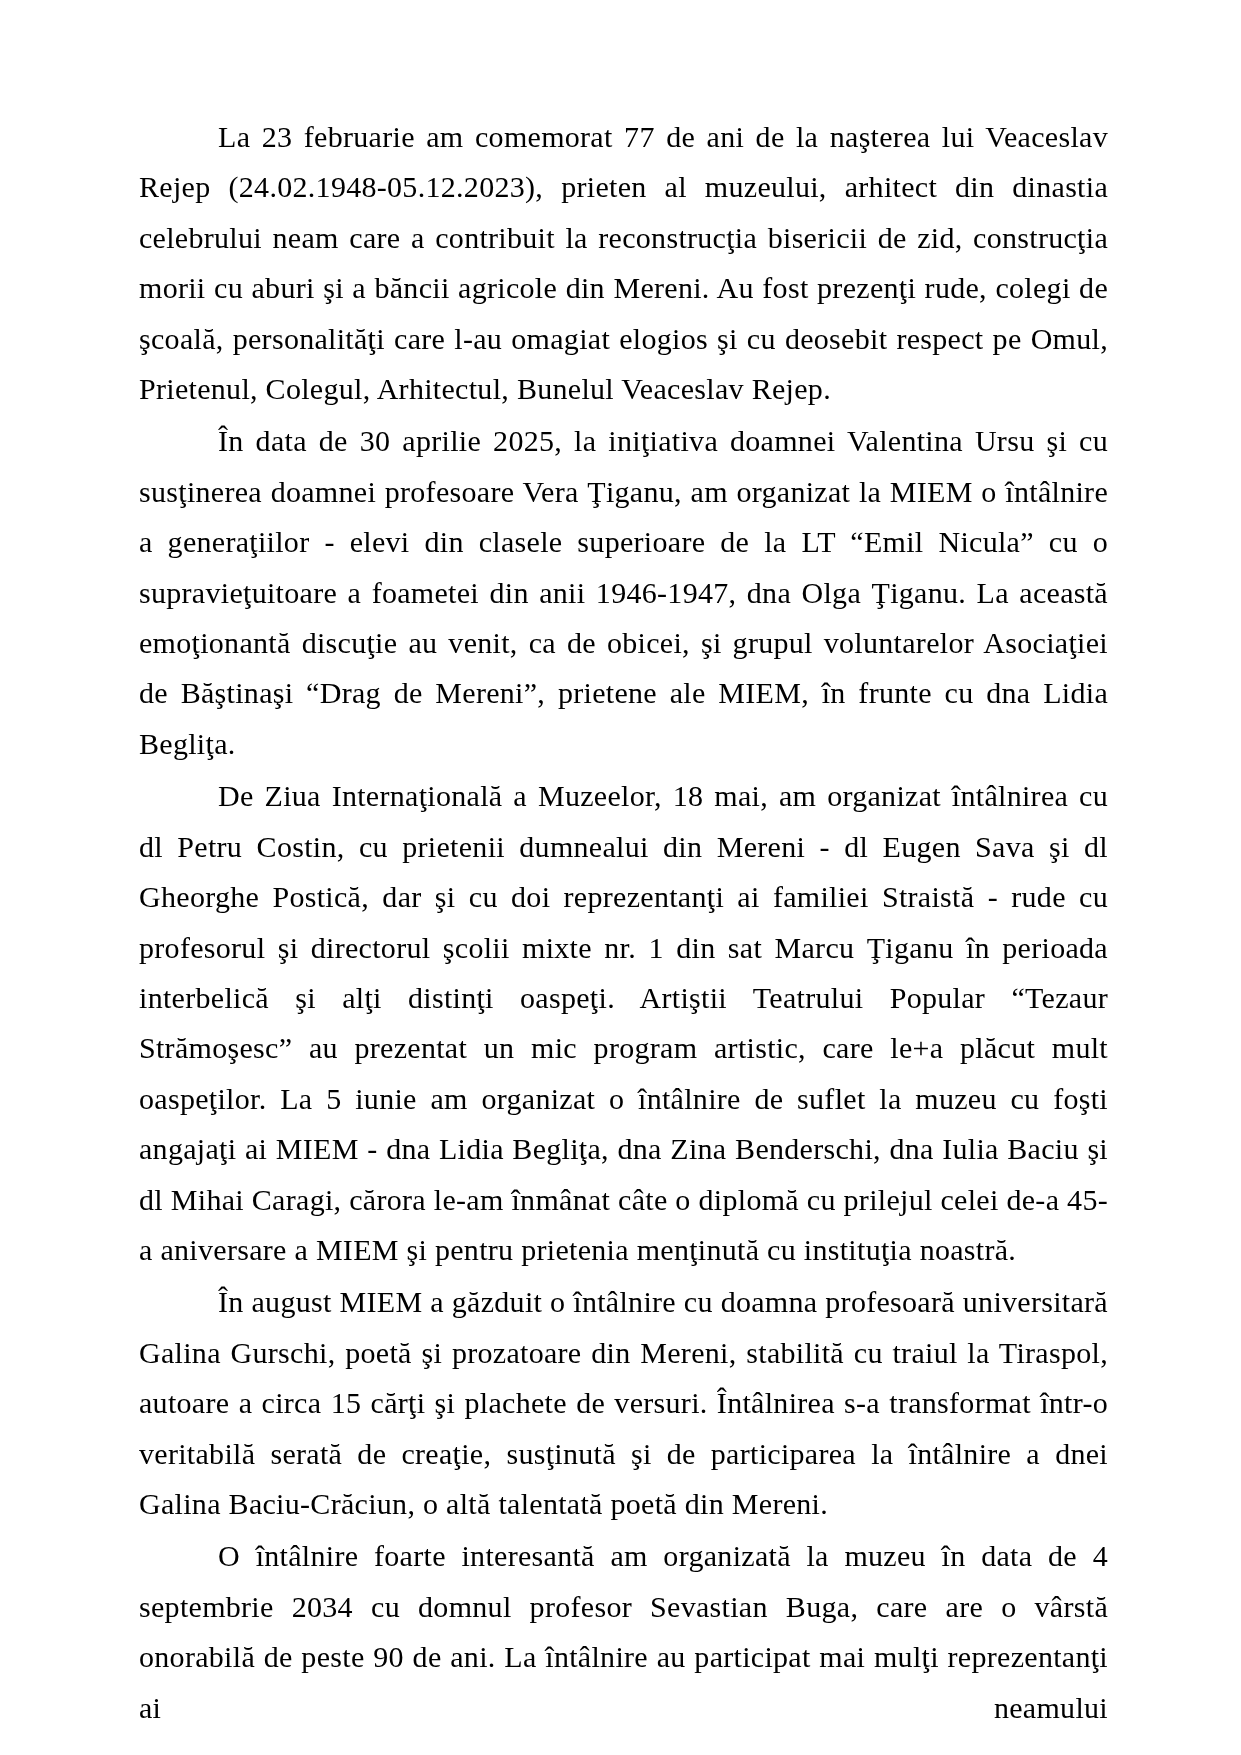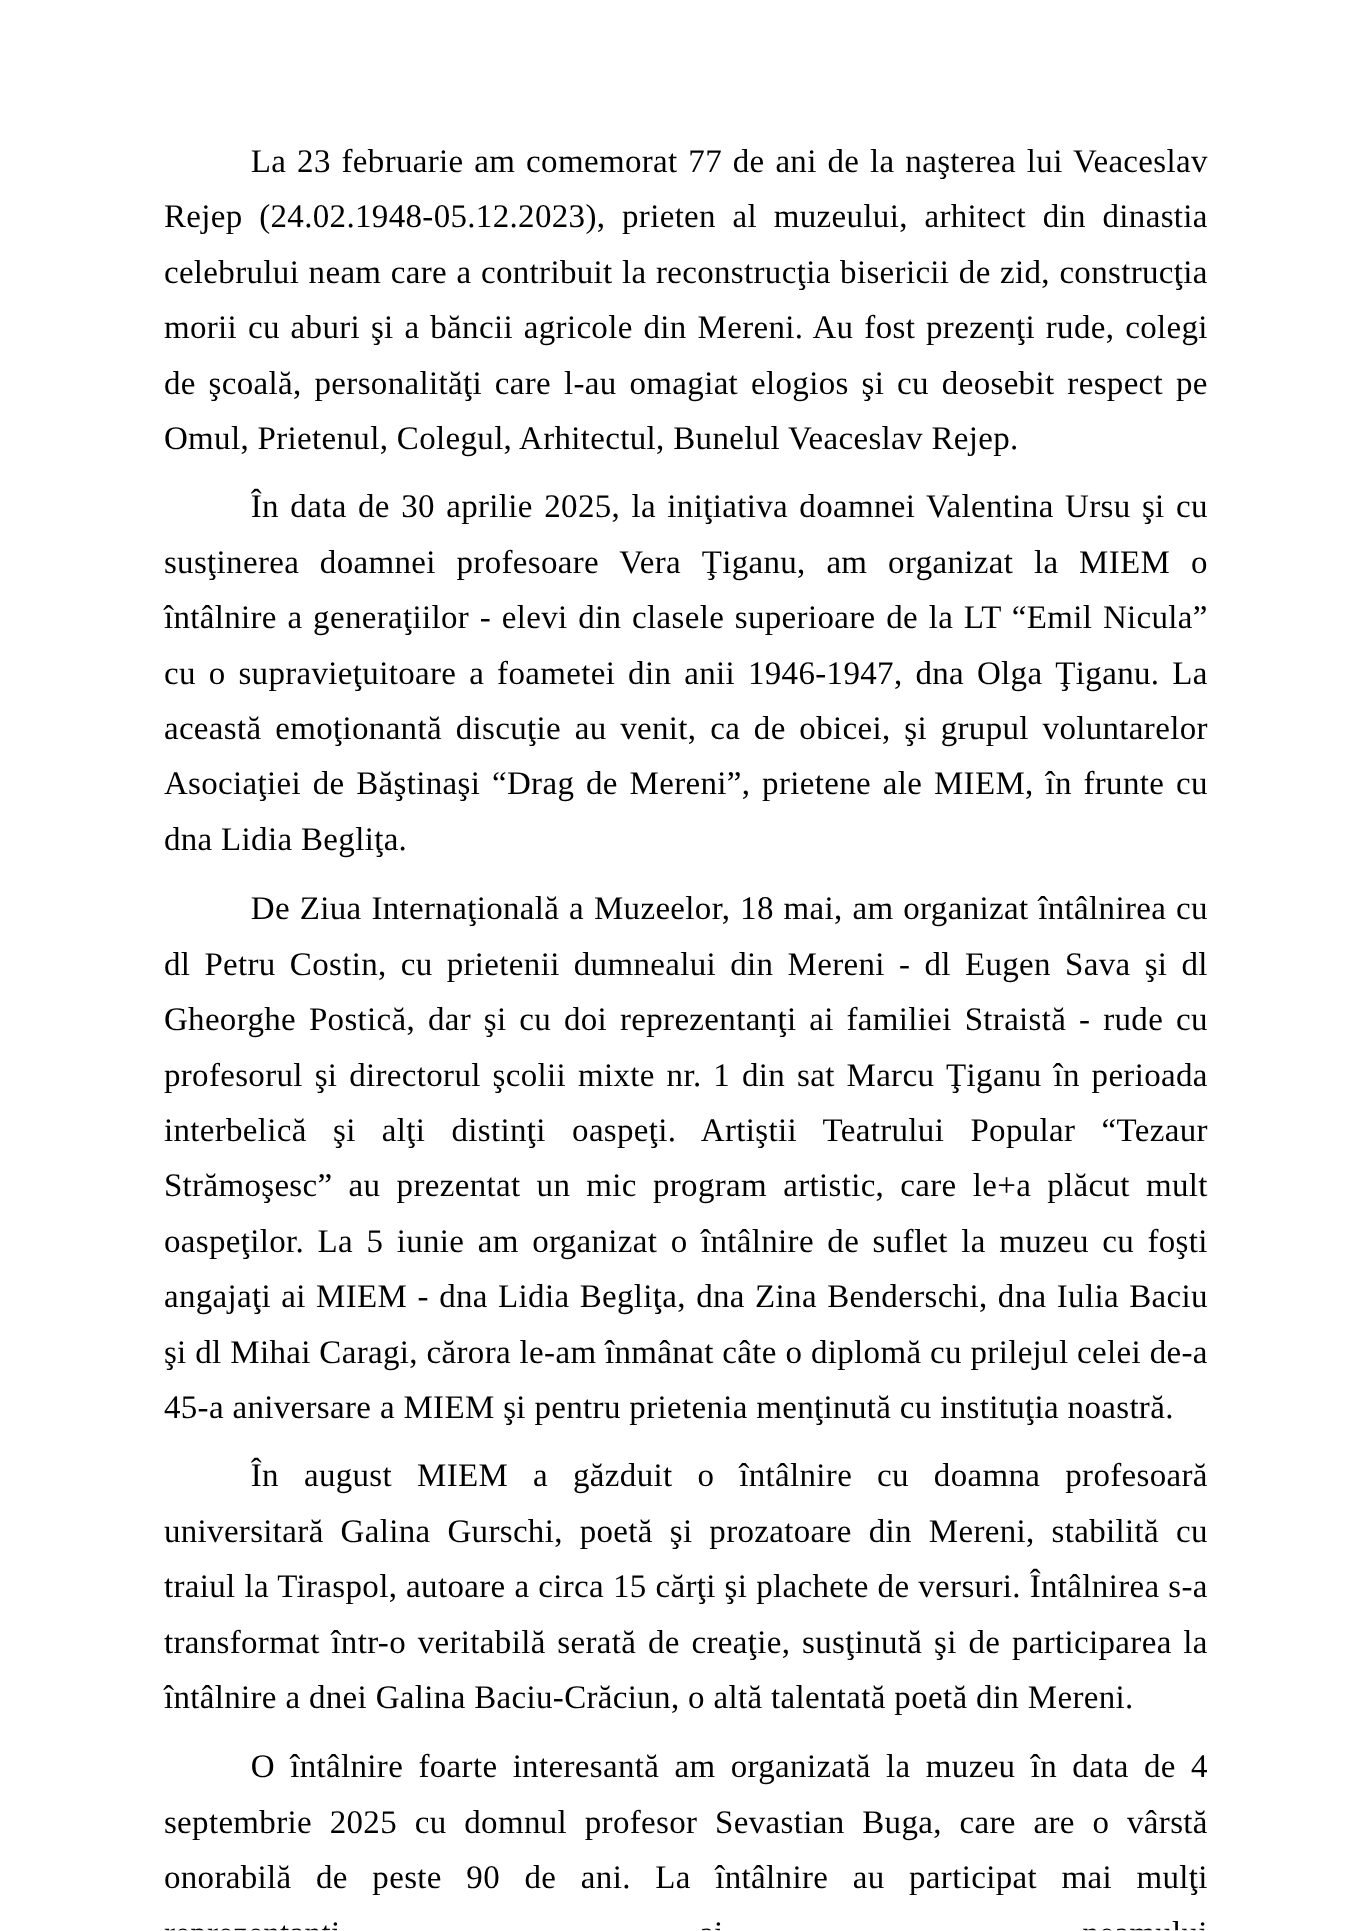--- a/index.html
+++ b/index.html
@@ -16,35 +16,35 @@
   }
   .page {
     box-sizing: border-box;
     width: 1241px;
     height: 1755px;
     padding: 110px 131px 0 137px;
     background: #ffffff;
     overflow: hidden;
   }
   p.body-par {
-    margin: 12px;
+    margin: 2px;
     font-size: 30px;
     line-height: 50.4px;
     text-align: justify;
     text-justify: inter-word;
     text-indent: 79px;
     letter-spacing: 0.01em;
   }
   
   p.body-par.continues {
     text-align-last: justify;
   }
 </style>
 </head>
 <body>
 
 <div class="page">
   <p class="body-par">La 23 februarie am comemorat 77 de ani de la naşterea lui Veaceslav Rejep (24.02.1948-05.12.2023), prieten al muzeului, arhitect din dinastia celebrului neam care a contribuit la reconstrucţia bisericii de zid, construcţia morii cu aburi şi a băncii agricole din Mereni. Au fost prezenţi rude, colegi de şcoală, personalităţi care l-au omagiat elogios şi cu deosebit respect pe Omul, Prietenul, Colegul, Arhitectul, Bunelul Veaceslav Rejep.</p>
   <p class="body-par">În data de 30 aprilie 2025, la iniţiativa doamnei Valentina Ursu şi cu susţinerea doamnei profesoare Vera Ţiganu, am organizat la MIEM o întâlnire a generaţiilor - elevi din clasele superioare de la LT “Emil Nicula” cu o supravieţuitoare a foametei din anii 1946-1947, dna Olga Ţiganu. La această emoţionantă discuţie au venit, ca de obicei, şi grupul voluntarelor Asociaţiei de Băştinaşi “Drag de Mereni”, prietene ale MIEM, în frunte cu dna Lidia Begliţa.</p>
   <p class="body-par">De Ziua Internaţională a Muzeelor, 18 mai, am organizat întâlnirea cu dl Petru Costin, cu prietenii dumnealui din Mereni - dl Eugen Sava şi dl Gheorghe Postică, dar şi cu doi reprezentanţi ai familiei Straistă - rude cu profesorul şi directorul şcolii mixte nr. 1 din sat Marcu Ţiganu în perioada interbelică şi alţi distinţi oaspeţi. Artiştii Teatrului Popular “Tezaur Strămoşesc” au prezentat un mic program artistic, care le+a plăcut mult oaspeţilor. La 5 iunie am organizat o întâlnire de suflet la muzeu cu foşti angajaţi ai MIEM - dna Lidia Begliţa, dna Zina Benderschi, dna Iulia Baciu şi dl Mihai Caragi, cărora le-am înmânat câte o diplomă cu prilejul celei de-a 45-a aniversare a MIEM şi pentru prietenia menţinută cu instituţia noastră.</p>
   <p class="body-par">În august MIEM a găzduit o întâlnire cu doamna profesoară universitară Galina Gurschi, poetă şi prozatoare din Mereni, stabilită cu traiul la Tiraspol, autoare a circa 15 cărţi şi plachete de versuri. Întâlnirea s-a transformat într-o veritabilă serată de creaţie, susţinută şi de participarea la întâlnire a dnei Galina Baciu-Crăciun, o altă talentată poetă din Mereni.</p>
-  <p class="body-par continues">O întâlnire foarte interesantă am organizată la muzeu în data de 4 septembrie 2025 cu domnul profesor Sevastian Buga, care are o vârstă onorabilă de peste 90 de ani. La întâlnire au participat mai mulţi reprezentanţi ai neamului</p>
+  <p class="body-par continues">O întâlnire foarte interesantă am organizată la muzeu în data de 4 septembrie 2034 cu domnul profesor Sevastian Buga, care are o vârstă onorabilă de peste 90 de ani. La întâlnire au participat mai mulţi reprezentanţi ai neamului</p>
 </div>
 
 </body></html>

